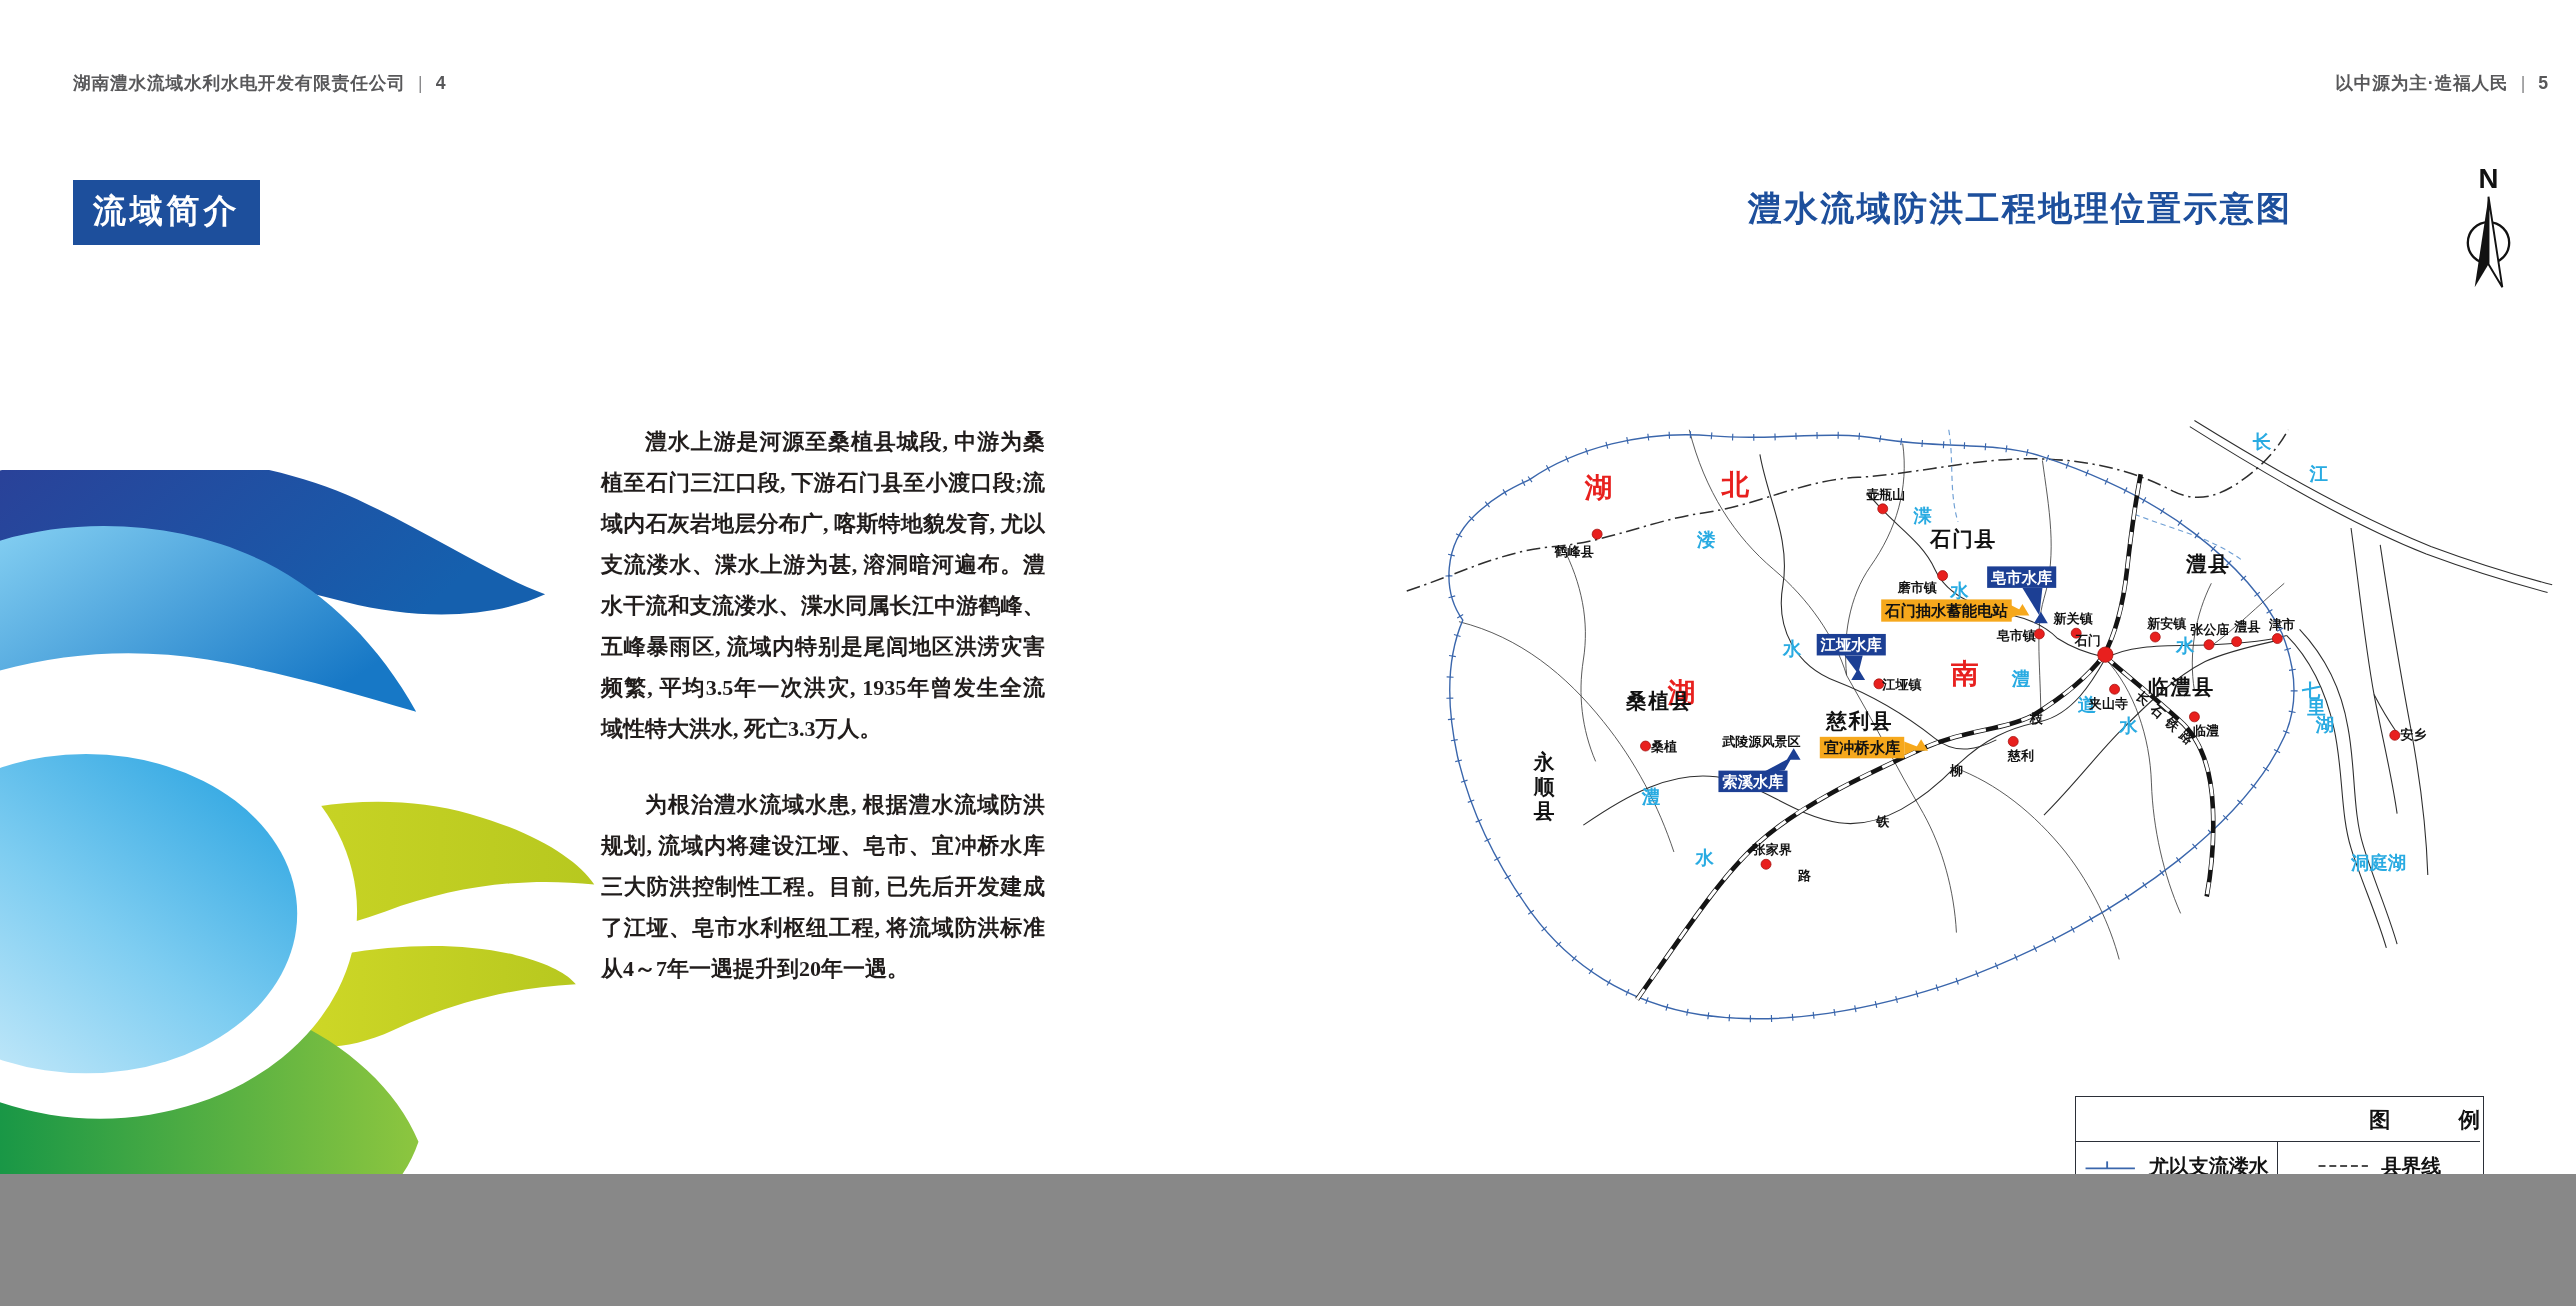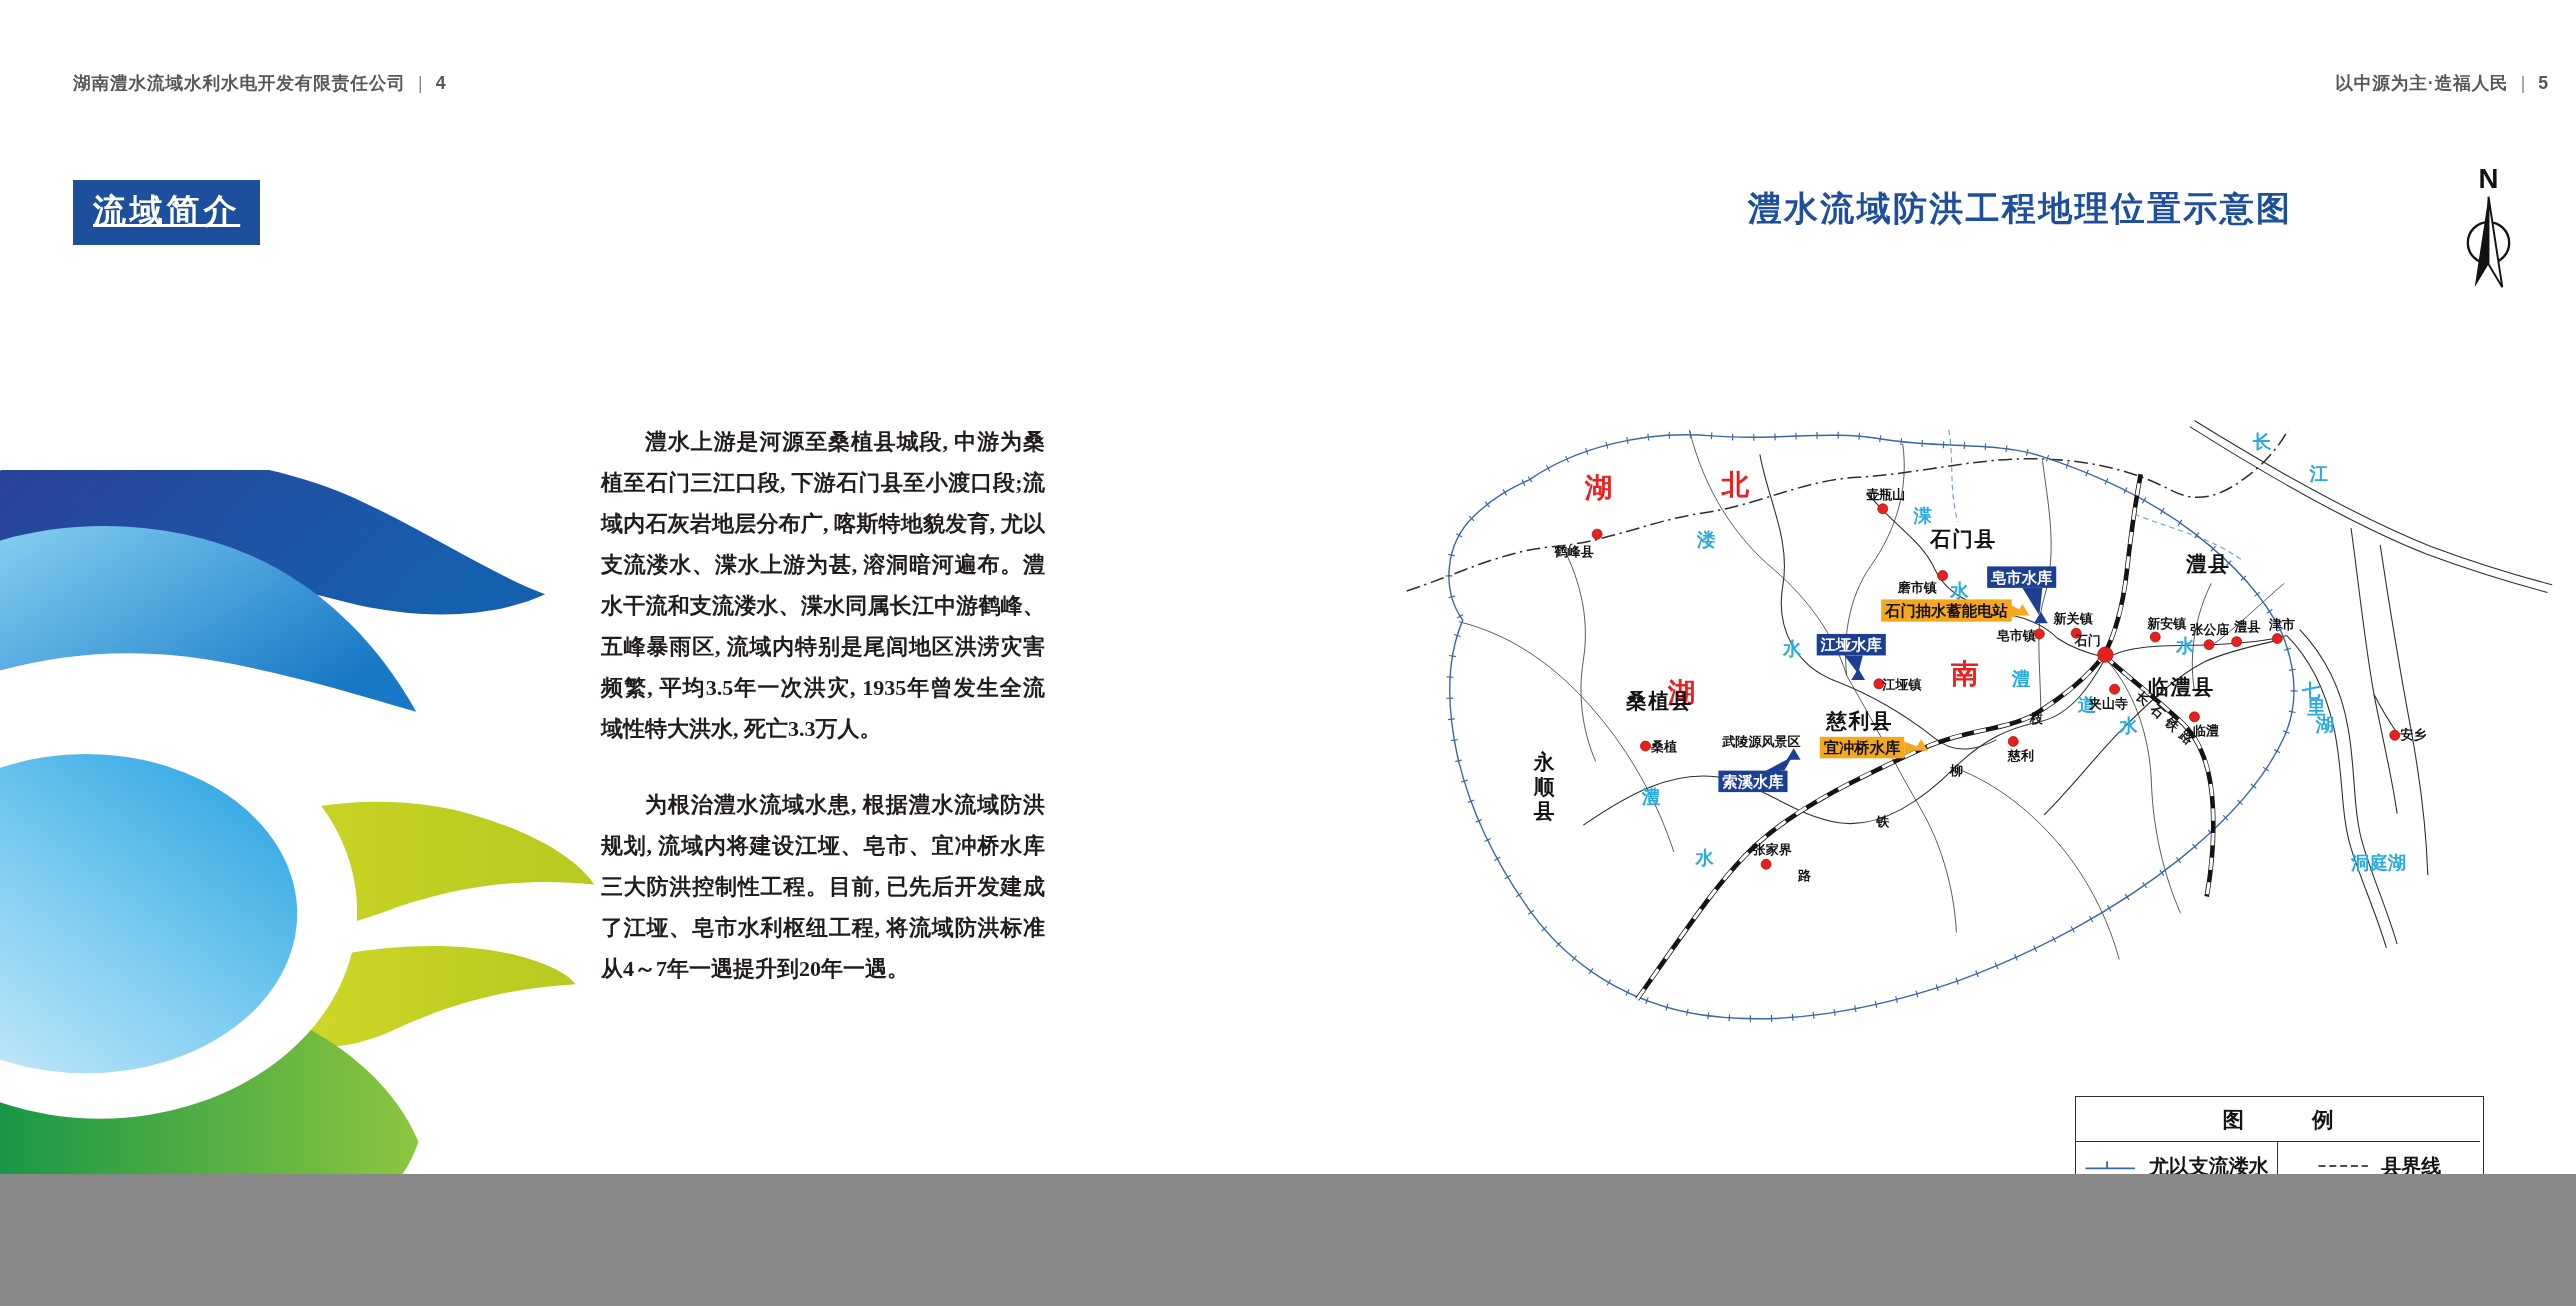--- a/index.html
+++ b/index.html
@@ -8,21 +8,21 @@
     overflow:hidden;font-family:"Liberation Sans",sans-serif;padding-left:46px;
   }
   
   .pg-header{position:absolute;top:71px;font-size:17.7px;font-weight:700;color:#58585a;letter-spacing:0.8px;}
   .pg-header .divider{margin:0 12.3px;color:#8a8a8c;font-weight:400;}
   .hdr-left{left:73px;}
   .hdr-right{right:73px;text-align:right;}
   
   .section-badge{
     position:absolute;left:73px;top:180px;background:#1d4f9c;color:#fff;
-    font-size:33px;font-weight:700;letter-spacing:3.8px;padding:9.2px 20px 10.7px 20px;text-decoration:underline;
+    font-size:33px;font-weight:700;letter-spacing:3.8px;padding:9.2px 20px 10.7px 20px;
   }
   .body-col{
     position:absolute;left:601px;top:421px;width:444px;
     font-family:"Liberation Serif",serif;font-weight:700;color:#211d1c;
     font-size:22px;line-height:41px;text-align:justify;word-break:break-all;
   }
   .body-col p{margin:0 0 35px 0;text-indent:2em;}
   
   .map-title{
     position:absolute;left:1682px;top:186px;width:676px;text-align:center;
@@ -46,21 +46,21 @@
   .basin-ticks{fill:none;stroke:#3a66ac;stroke-width:9;stroke-dasharray:1.5 26;}
   .prov-line{fill:none;stroke:#2e2e2e;stroke-width:2;stroke-dasharray:18 6 3 6;}
   .rail-base{fill:none;stroke:#141414;stroke-width:6;}
   .rail-dash{fill:none;stroke:#ffffff;stroke-width:4;stroke-dasharray:16 16;}
   
   .legend{
     position:absolute;left:2075px;top:1096px;width:407px;height:146px;background:#fff;
     border:1.5px solid #2b2f38;display:grid;grid-template-columns:202px 202px;grid-template-rows:45px 49px 49px;
   }
   .legend-title{
-    grid-column:1 / span 2;display:flex;align-items:center;justify-content:center;
+    grid-column:1 / span 2;display:flex;align-items:center;justify-content:flex-end;
     border-bottom:1.5px solid #2b2f38;font-size:21.5px;font-weight:700;color:#121212;
   }
   .legend-title span{letter-spacing:31px;margin-right:-31px;}
   .legend-cell{
     display:flex;align-items:center;justify-content:center;gap:10.7px;
     font-size:20px;font-weight:700;color:#121212;
   }
   .lc-br{border-right:1.5px solid #2b2f38;}
   .lc-bb{border-bottom:1.5px solid #2b2f38;}
 </style>

